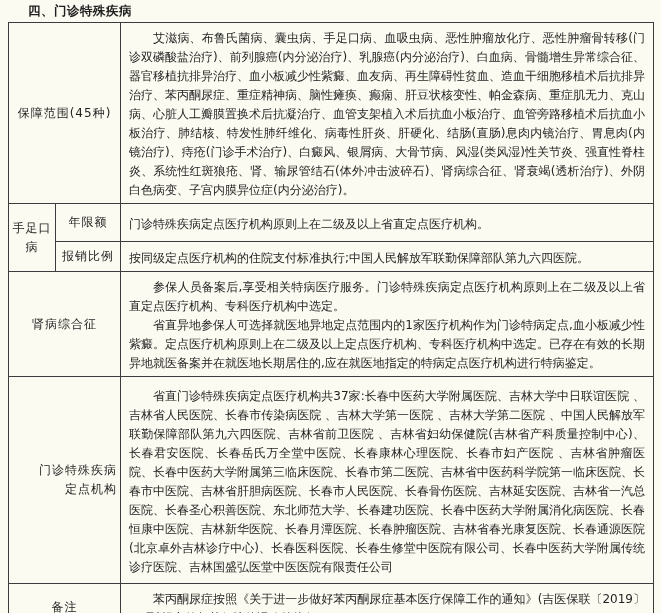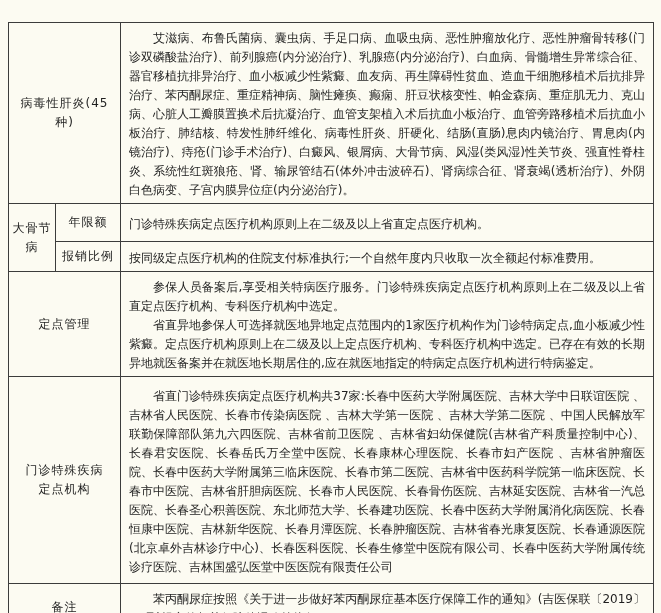--- a/index.html
+++ b/index.html
@@ -31,63 +31,64 @@
     font-size:12px;
     line-height:19px;
     background:#fcfbf2;
   }
   td.lbl {
     text-align:center;
     vertical-align:middle;
     padding:2px 3px;
     letter-spacing:1px;
   }
-  td.lbl.prewrap { white-space:pre-line; }
+  td.lbl.prewrap { white-space:pre-line;text-align:right; }
   td.content {
     padding:6px 8px 3px 8px;
     vertical-align:middle;
     text-align:justify;
   }
   .para { text-indent:24px; }
   .para + .para { margin-top:0; }
 </style>
 </head>
 <body>
 
 <div class="page">
 
+  <div class="doc-title">四、门诊特殊疾病</div>
 
   <table class="benefits">
     <colgroup>
       <col style="width:47px">
       <col style="width:65px">
       <col style="width:533px">
     </colgroup>
 
     <tbody>
         <tr style="height:158px">
-      <td class="lbl" colspan="2">病毒性肝炎(45种)</td>
+      <td class="lbl" colspan="2">保障范围(45种)</td>
       <td class="content">
         <div class="para">艾滋病、布鲁氏菌病、囊虫病、手足口病、血吸虫病、恶性肿瘤放化疗、恶性肿瘤骨转移(门诊双磷酸盐治疗)、前列腺癌(内分泌治疗)、乳腺癌(内分泌治疗)、白血病、骨髓增生异常综合征、器官移植抗排异治疗、血小板减少性紫癜、血友病、再生障碍性贫血、造血干细胞移植术后抗排异治疗、苯丙酮尿症、重症精神病、脑性瘫痪、癫痫、肝豆状核变性、帕金森病、重症肌无力、克山病、心脏人工瓣膜置换术后抗凝治疗、血管支架植入术后抗血小板治疗、血管旁路移植术后抗血小板治疗、肺结核、特发性肺纤维化、病毒性肝炎、肝硬化、结肠(直肠)息肉内镜治疗、胃息肉(内镜治疗)、痔疮(门诊手术治疗)、白癜风、银屑病、大骨节病、风湿(类风湿)性关节炎、强直性脊柱炎、系统性红斑狼疮、肾、输尿管结石(体外冲击波碎石)、肾病综合征、肾衰竭(透析治疗)、外阴白色病变、子宫内膜异位症(内分泌治疗)。</div>
       </td>
     </tr>
 
     <tr style="height:38px">
-      <td class="lbl" rowspan="2">大骨节病</td>
+      <td class="lbl" rowspan="2">手足口病</td>
       <td class="lbl">年限额</td>
       <td class="content">门诊特殊疾病定点医疗机构原则上在二级及以上省直定点医疗机构。</td>
     </tr>
 
     <tr style="height:30px">
       <td class="lbl">报销比例</td>
-      <td class="content">按同级定点医疗机构的住院支付标准执行;一个自然年度内只收取一次全额起付标准费用。</td>
+      <td class="content">按同级定点医疗机构的住院支付标准执行;中国人民解放军联勤保障部队第九六四医院。</td>
     </tr>
 
     <tr style="height:103px">
-      <td class="lbl" colspan="2">定点管理</td>
+      <td class="lbl" colspan="2">肾病综合征</td>
       <td class="content">
         <div class="para">参保人员备案后,享受相关特病医疗服务。门诊特殊疾病定点医疗机构原则上在二级及以上省直定点医疗机构、专科医疗机构中选定。</div>
         <div class="para">省直异地参保人可选择就医地异地定点范围内的1家医疗机构作为门诊特病定点,血小板减少性紫癜。定点医疗机构原则上在二级及以上定点医疗机构、专科医疗机构中选定。已存在有效的长期异地就医备案并在就医地长期居住的,应在就医地指定的特病定点医疗机构进行特病鉴定。</div>
       </td>
     </tr>
 
     <tr style="height:207px">
       <td class="lbl prewrap" colspan="2">门诊特殊疾病
 定点机构</td>
       <td class="content">

